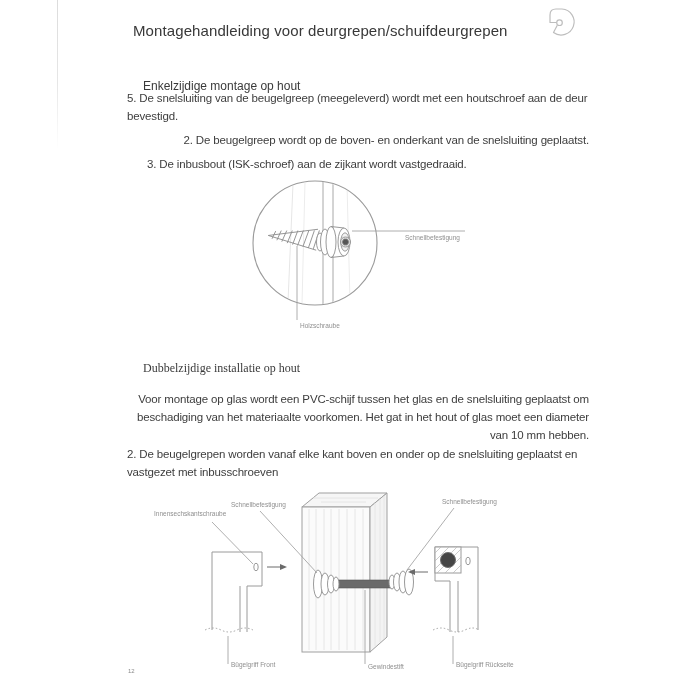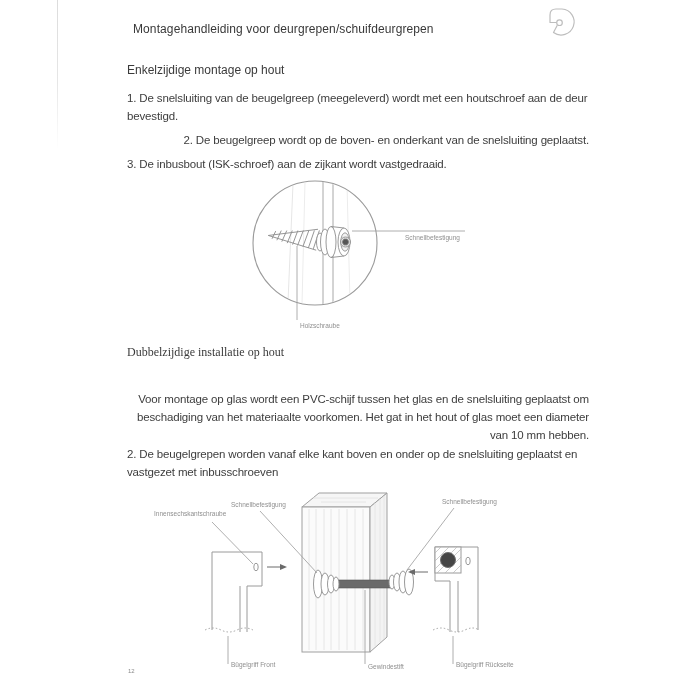--- a/index.html
+++ b/index.html
@@ -2,29 +2,29 @@
 <html><head>
 <meta charset="utf-8">
 <style>
   html,body{margin:0;padding:0;background:#ffffff;}
   .page{
     position:relative;width:700px;height:700px;background:#ffffff;
     font-family:"Liberation Sans",sans-serif;color:#3b3b3b;overflow:hidden;
   }
   .edge-line{position:absolute;left:57px;top:0;width:1px;height:150px;
     background:linear-gradient(#dcdcdc 0%,#e6e6e6 55%,rgba(230,230,230,0) 100%);}
-  .title{position:absolute;left:133px;top:22px;margin:0;font-size:12px;font-weight:400;color:#383838;letter-spacing:.1px;}
+  .title{position:absolute;left:133px;top:22px;margin:0;font-size:15px;font-weight:400;color:#383838;letter-spacing:.1px;}
   .logo{position:absolute;left:546px;top:4px;width:32px;height:34px;}
-  .h2{position:absolute;left:127px;margin:0;font-size:12px;font-weight:400;color:#3a3a3a;}
+  .h2{position:absolute;left:127px;margin:16px;font-size:12px;font-weight:400;color:#3a3a3a;}
   .h2.s1{top:63px;}
   .h2.s2{top:345px;font-family:Liberation Serif, serif;}
   .para{position:absolute;left:127px;width:462px;margin:0;font-size:11.5px;line-height:18px;font-weight:400;color:#3d3d3d;letter-spacing:-0.15px;}
   .p1{top:89px;}
   .p2{top:131px;text-align:right;}
-  .p3{top:155px;}
+  .p3{top:155px;margin-left:20px;}
   .p4{top:368px;}
   .p5{top:390px;text-align:right;}
   .p6{top:445px;}
   .fig1{position:absolute;left:245px;top:172px;}
   .fig2{position:absolute;left:120px;top:480px;}
   .pageno{position:absolute;left:128px;top:668px;font-size:6px;color:#8a8a8a;}
   svg text{font-family:"Liberation Sans",sans-serif;fill:#8f8f8f;font-size:6.5px;letter-spacing:0;}
 </style>
 </head>
 <body>
@@ -40,21 +40,21 @@
       <g fill="none" stroke="#bdbdbd" stroke-width="1.2" stroke-linejoin="round">
         <path d="M16 5 A13 13 0 1 1 7.5 28.5 L11.3 21.3"></path>
         <path d="M16 5 L10 5 Q4 5 4 11 L4 18.5 L10.7 18.5"></path>
         <circle cx="13.5" cy="18.7" r="2.8"></circle>
       </g>
     </svg>
   </div>
 
   <h2 class="h2 s1">Enkelzijdige montage op hout</h2>
 
-  <p class="para p1">1. De snelsluiting van de beugelgreep (meegeleverd) wordt met een houtschroef aan de deur bevestigd.</p>
+  <p class="para p1">5. De snelsluiting van de beugelgreep (meegeleverd) wordt met een houtschroef aan de deur bevestigd.</p>
   <p class="para p2">2. De beugelgreep wordt op de boven- en onderkant van de snelsluiting geplaatst.</p>
   <p class="para p3">3. De inbusbout (ISK-schroef) aan de zijkant wordt vastgedraaid.</p>
 
   <div class="fig1">
     <svg width="230" height="165" viewBox="0 0 230 165">
       <defs>
           <clipPath id="c1">
             <circle cx="70" cy="71" r="61.5"></circle>
           </clipPath>
         </defs>

